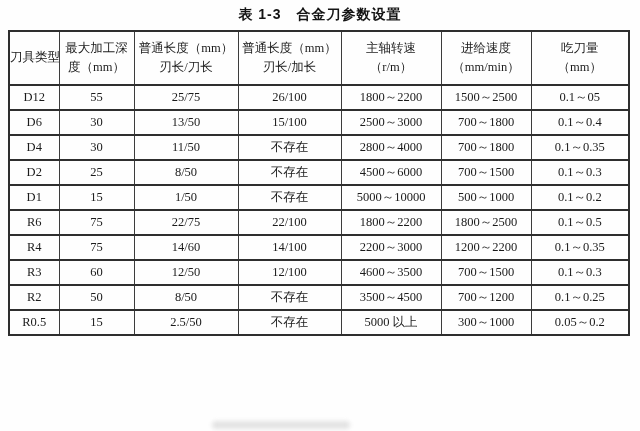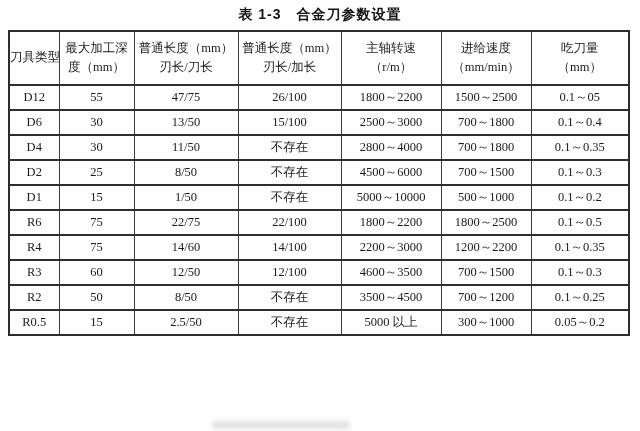--- a/index.html
+++ b/index.html
@@ -115,21 +115,21 @@
           <th>
             <span class="hdr-line">吃刀量</span>
             <span class="hdr-line">（mm）</span>
           </th>
         </tr>
     </thead>
     <tbody>
         <tr>
           <td>D12</td>
           <td>55</td>
-          <td>47/75</td>
+          <td>25/75</td>
           <td>26/100</td>
           <td>1800～2200</td>
           <td>1500～2500</td>
           <td>0.1～05</td>
         </tr>
         <tr>
           <td>D6</td>
           <td>30</td>
           <td>13/50</td>
           <td>15/100</td>

